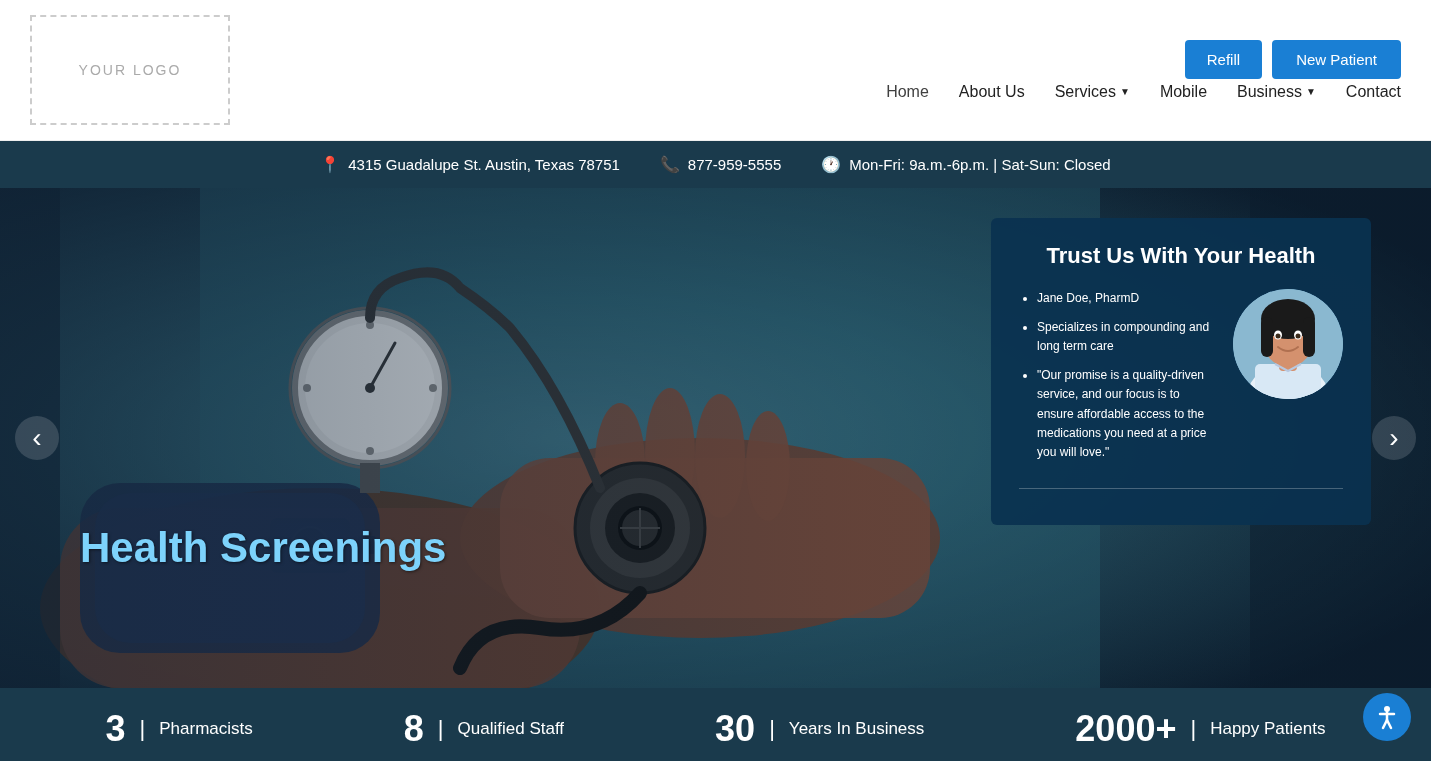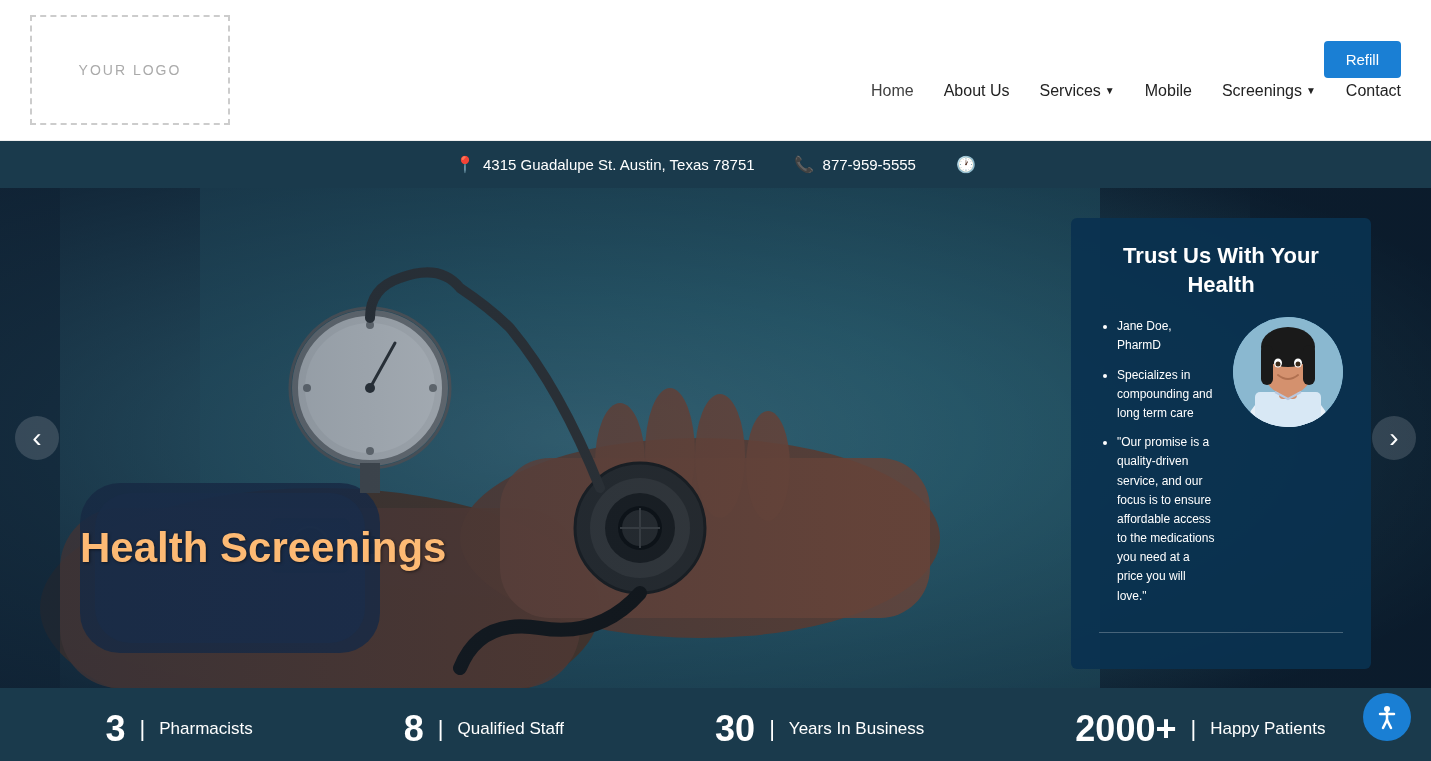--- a/index.html
+++ b/index.html
@@ -124,21 +124,21 @@
     .hero-scene svg {
       width: 100%;
       height: 100%;
     }
 
     .hero-content {
       position: absolute;
       bottom: 100px;
       left: 80px;
       z-index: 2;
-      color: #fdba74;
+      color: #7dd3fc;
       max-width: 550px;
     }
     .hero-content h1 {
       font-size: 42px;
       font-weight: bold;
       margin-bottom: 16px;
       text-shadow: 1px 1px 3px rgba(0,0,0,0.5);
     }
     .hero-content p {
       font-size: 16px;
@@ -170,21 +170,21 @@
     
     .trust-card {
       position: absolute;
       top: 30px;
       right: 60px;
       z-index: 3;
       background: rgba(10, 50, 80, 0.93);
       color: #fff;
       border-radius: 6px;
       padding: 24px 28px;
-      width: 300px;
+      width: 380px;
     }
     .trust-card h2 {
       font-size: 22px;
       font-weight: bold;
       text-align: center;
       margin-bottom: 18px;
       line-height: 1.3;
     }
     .trust-card-inner {
       display: flex;
@@ -283,49 +283,51 @@
 </head>
 <body>
 
 <header class="header">
   <div class="logo-box">
     <span>YOUR LOGO</span>
   </div>
   <div class="header-right">
     <div class="header-buttons">
       <button class="btn-refill">Refill</button>
+      <button class="btn-new-patient">New Patient</button>
     </div>
     <nav class="nav">
       <a href="#" class="active">Home</a>
       <a href="#">About Us</a>
       <span class="has-dropdown">
         <span>Services</span>
         <span class="arrow">▼</span>
       </span>
       <a href="#">Mobile</a>
       <span class="has-dropdown">
-        <span>Screenings</span>
+        <span>Business</span>
         <span class="arrow">▼</span>
       </span>
       <a href="#">Contact</a>
     </nav>
   </div>
 </header>
 
 <div class="info-bar">
   <div class="info-item">
     <span style="font-size:16px;">📍</span>
     <span>4315 Guadalupe St. Austin, Texas 78751</span>
   </div>
   <div class="info-item">
     <span style="font-size:16px;">📞</span>
     <span>877-959-5555</span>
   </div>
   <div class="info-item">
     <span style="font-size:16px;">🕐</span>
+    <span>Mon-Fri: 9a.m.-6p.m. | Sat-Sun: Closed</span>
   </div>
 </div>
 
 <section class="hero">
 
   <div class="hero-scene">
     <svg viewBox="0 0 1431 500" preserveAspectRatio="xMidYMid slice" xmlns="http://www.w3.org/2000/svg">
 
       <defs>
         <radialGradient id="bgGrad" cx="40%" cy="50%" r="70%">

